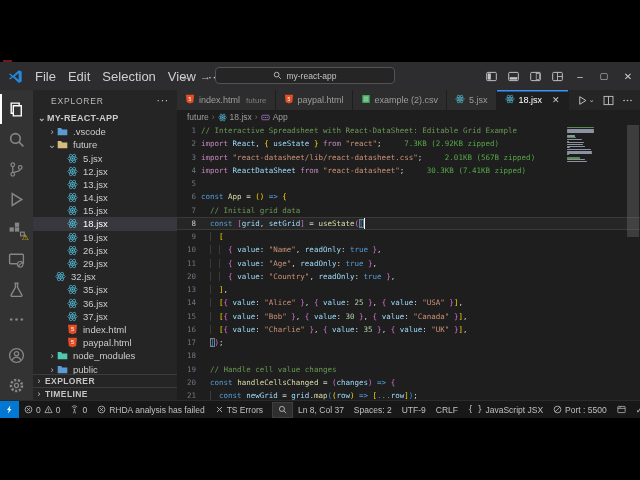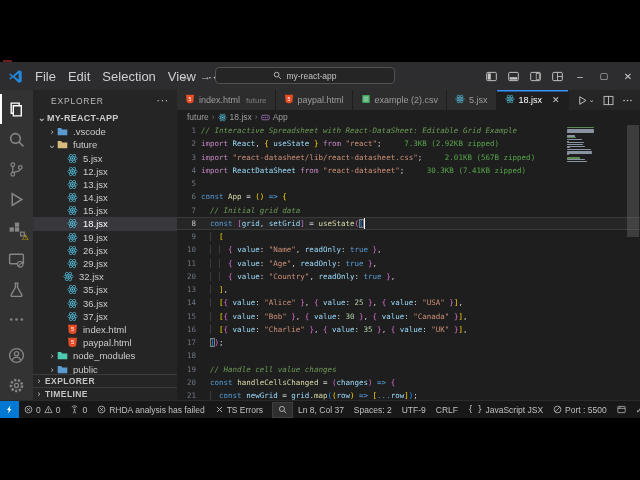--- a/index.html
+++ b/index.html
@@ -61,21 +61,21 @@
   .breadcrumbs .sep { color:#6e6e6e; }
   .breadcrumbs .ficon svg { width:9px; height:9px; }
 
   
   .code-area { position:relative; flex:1 1 auto; overflow:hidden; }
   .code-line { display:flex; height:13.25px; align-items:center; position:relative; }
   .gutter { width:24px; text-align:right; padding-right:5px; font:7.5px/13.25px "DejaVu Sans Mono", monospace; color:#6e7681; flex:0 0 auto; }
   .ltext { font:7.5px/13.25px "DejaVu Sans Mono", monospace; white-space:pre; }
   .code-line.current { background:rgba(255,255,255,0.04); border-top:1px solid rgba(255,255,255,0.09); border-bottom:1px solid rgba(255,255,255,0.09); }
   .code-line.current .gutter { color:#c6c6c6; }
-  .t.c{color:#6a9955;font-style:italic;} .t.p{color:#c586c0;} .t.k{color:#569cd6;} .t.f{color:#dcdcaa;}
+  .t.c{color:#6a9955;} .t.p{color:#c586c0;} .t.k{color:#569cd6;} .t.f{color:#dcdcaa;}
   .t.v{color:#9cdcfe;} .t.s{color:#ce9178;} .t.n{color:#b5cea8;} .t.w{color:#d4d4d4;}
   .t.g1{color:#ffd700;} .t.g2{color:#da70d6;} .t.g3{color:#179fff;} .t.h{color:#57a64a;}
   .t.box{outline:1px solid #7e7e7e; outline-offset:-1px;}
   .t.wsg{background-image:linear-gradient(90deg,#3b3b3b 1px,transparent 1px); background-size:2ch 100%;}
   .cursor{display:inline-block;width:1px;height:11px;background:#ffffff;vertical-align:middle;}
   .minimap { position:absolute; top:3px; right:46px; width:27px; }
   .mm-line { height:1.2px; margin-bottom:0.5px; border-radius:0.5px; }
   .vscroll { position:absolute; top:1px; right:1px; width:12px; height:112px; background:rgba(121,121,121,0.35); }
 
   
@@ -370,21 +370,21 @@
                   <g fill="none" stroke="#53c1de" stroke-width="0.9">
                     <ellipse cx="8" cy="8" rx="7" ry="2.7"></ellipse>
                     <ellipse cx="8" cy="8" rx="7" ry="2.7" transform="rotate(60 8 8)"></ellipse>
                     <ellipse cx="8" cy="8" rx="7" ry="2.7" transform="rotate(120 8 8)"></ellipse>
                   </g>
                   <circle cx="8" cy="8" r="1.4" fill="#53c1de"></circle>
                 </svg>
               </span>
               <span>29.jsx</span>
             </div>
-            <div class="row" style="padding-left: 20px; align-items: center;">
+            <div class="row" style="padding-left: 12px; align-items: center;">
               <span class="twisty"></span>
               <span class="ficon">
                 <svg viewBox="0 0 16 16">
                   <g fill="none" stroke="#53c1de" stroke-width="0.9">
                     <ellipse cx="8" cy="8" rx="7" ry="2.7"></ellipse>
                     <ellipse cx="8" cy="8" rx="7" ry="2.7" transform="rotate(60 8 8)"></ellipse>
                     <ellipse cx="8" cy="8" rx="7" ry="2.7" transform="rotate(120 8 8)"></ellipse>
                   </g>
                   <circle cx="8" cy="8" r="1.4" fill="#53c1de"></circle>
                 </svg>

